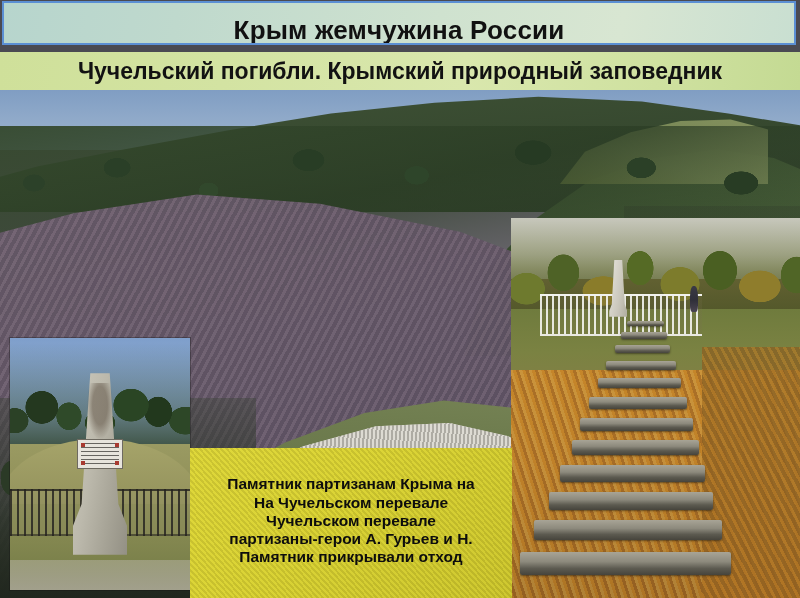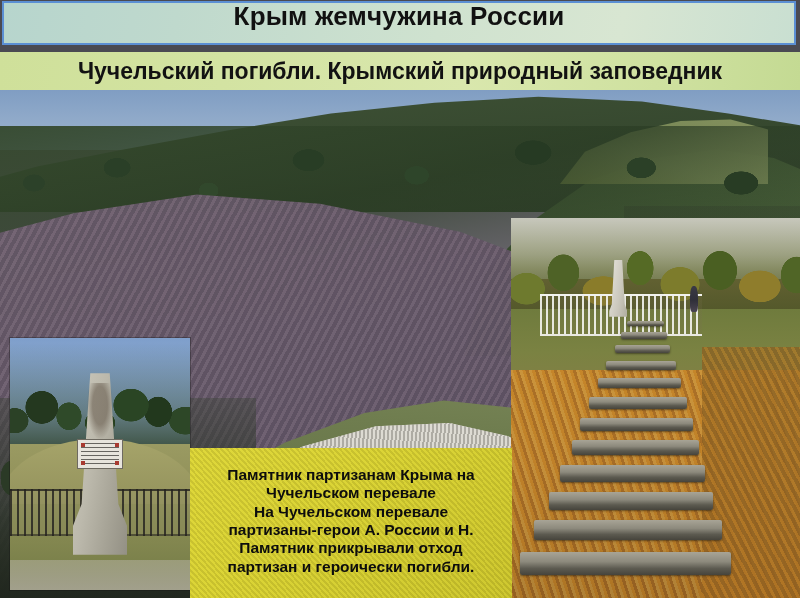--- a/index.html
+++ b/index.html
@@ -145,21 +145,21 @@
     position: absolute;
     left: 2px;
     top: 1px;
     width: 794px;
     height: 44px;
     box-sizing: border-box;
     border: 2px solid #5b8fd4;
     background: linear-gradient(100deg,
         #b7d5cd 0%, #bfd9cd 22%, #cfe2cf 55%, #d8e6d2 78%, #c9dfd1 100%);
     display: flex;
-    align-items: flex-start;
+    align-items: flex-end;
     justify-content: center;
     overflow: hidden;
   }
   .banner-title-text {
     font-size: 26px;
     font-weight: bold;
     color: #111111;
     letter-spacing: 0.2px;
     white-space: nowrap;
     line-height: 1;
@@ -455,21 +455,20 @@
     <span class="banner-title-text">Крым жемчужина России</span>
   </div>
 
   <div class="banner-subtitle">
     <span class="banner-subtitle-text">Чучельский погибли. Крымский природный заповедник</span>
   </div>
 
   <div class="caption-box">
     <div class="caption-text">
       <span class="ln">Памятник партизанам Крыма на</span>
+      <span class="ln">На Чучельском перевале</span>
       <span class="ln">Чучельском перевале</span>
-      <span class="ln">На Чучельском перевале</span>
-      <span class="ln">партизаны-герои А. России и Н.</span>
+      <span class="ln">партизаны-герои А. Гурьев и Н.</span>
       <span class="ln">Памятник прикрывали отход</span>
-      <span class="ln">партизан и героически погибли.</span>
     </div>
   </div>
 
 </div>
 
 </body></html>

